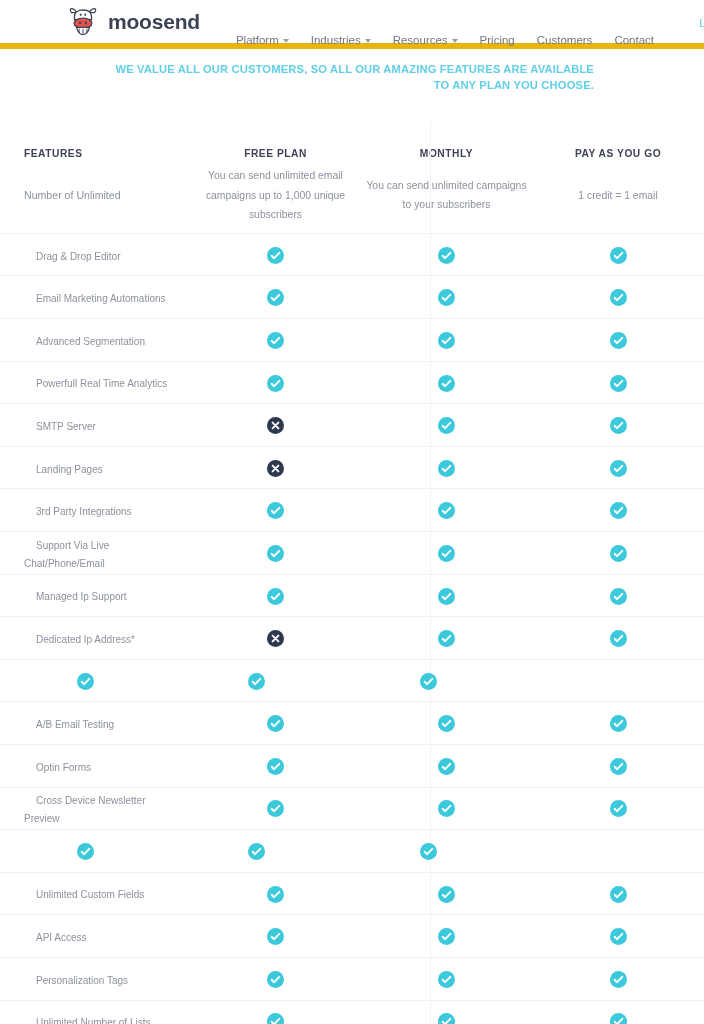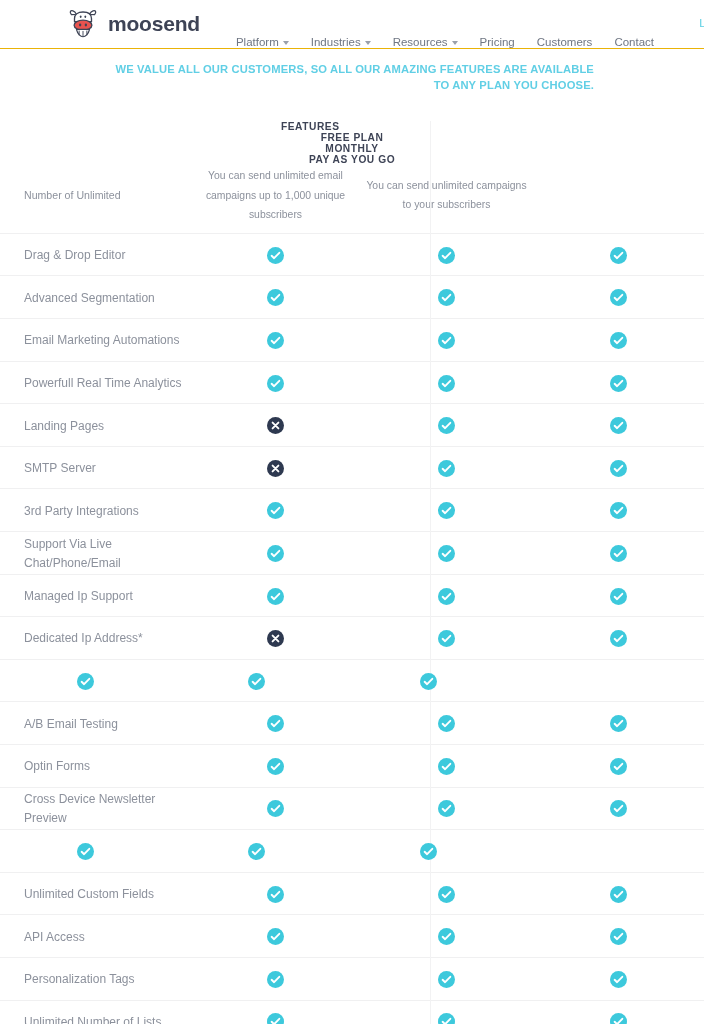--- a/index.html
+++ b/index.html
@@ -9,21 +9,21 @@
     background: #ffffff;
     font-family: "Liberation Sans", sans-serif;
     overflow: hidden;
   }
 
   
   .site-header {
     position: relative;
     height: 49px;
     background: #ffffff;
-    border-bottom: 1px solid #eab308;
+    border-bottom: 6px solid #eab308;
     display: flex;
     align-items: center;
     padding-left: 66px;
   }
   .brand {
     display: flex;
     align-items: center;
     gap: 8px;
     margin-right: 36px;
   }
@@ -96,22 +96,21 @@
     background: #f2f2f3;
     pointer-events: none;
   }
   .row {
     display: flex;
     align-items: center;
     width: 100%;
   }
   .row.head {
     height: 38px;
-    align-items: center;
-    flex-direction: column;
+    align-items: flex-end;
   }
   .cell-feature {
     width: 190px;
     padding-left: 24px;
     padding-right: 8px;
   }
   .cell-plan {
     width: 171px;
     text-align: center;
     padding: 0 4px;
@@ -142,23 +141,24 @@
     font-size: 10.4px;
     color: #8c919c;
     line-height: 1.55;
   }
 
   .row.feature {
     min-height: 42.6px;
     border-bottom: 1px solid #f0f0f1;
   }
   .feature-label {
-    font-size: 12px;
+    font-size: 10px;
     color: #8c919c;
     line-height: 1.42;
+    margin-left: 12px;
   }
 
   
   .mark {
     display: inline-block;
     width: 17px;
     height: 17px;
     border-radius: 50%;
     position: relative;
     vertical-align: middle;
@@ -227,63 +227,78 @@
   <div class="row intro">
     <div class="cell-feature">
       <span class="intro-label">Number of Unlimited</span>
     </div>
     <div class="cell-plan">
       <span class="intro-text">You can send unlimited email campaigns up to 1,000 unique subscribers</span>
     </div>
     <div class="cell-plan monthly">
       <span class="intro-text">You can send unlimited campaigns to your subscribers</span>
     </div>
+    <div class="cell-plan payg">
+      <span class="intro-text">1 credit = 1 email</span>
+    </div>
   </div>
 
   <div id="rows-container">
       <div class="row feature">
         <div class="cell-feature"><span class="feature-label">Drag &amp; Drop Editor</span></div>
         <div class="cell-plan"><span class="mark yes"><svg width="17" height="17" viewBox="0 0 17 17">
               <path d="M4.6 8.8 L7.1 11.2 L12.3 5.8" fill="none" stroke="#ffffff" stroke-width="1.9" stroke-linecap="round" stroke-linejoin="round"></path>
             </svg></span></div>
         <div class="cell-plan monthly"><span class="mark yes"><svg width="17" height="17" viewBox="0 0 17 17">
               <path d="M4.6 8.8 L7.1 11.2 L12.3 5.8" fill="none" stroke="#ffffff" stroke-width="1.9" stroke-linecap="round" stroke-linejoin="round"></path>
             </svg></span></div>
         <div class="cell-plan payg"><span class="mark yes"><svg width="17" height="17" viewBox="0 0 17 17">
               <path d="M4.6 8.8 L7.1 11.2 L12.3 5.8" fill="none" stroke="#ffffff" stroke-width="1.9" stroke-linecap="round" stroke-linejoin="round"></path>
             </svg></span></div>
       </div>
       <div class="row feature">
+        <div class="cell-feature"><span class="feature-label">Email Marketing Automations</span></div>
+        <div class="cell-plan"><span class="mark yes"><svg width="17" height="17" viewBox="0 0 17 17">
+              <path d="M4.6 8.8 L7.1 11.2 L12.3 5.8" fill="none" stroke="#ffffff" stroke-width="1.9" stroke-linecap="round" stroke-linejoin="round"></path>
+            </svg></span></div>
+        <div class="cell-plan monthly"><span class="mark yes"><svg width="17" height="17" viewBox="0 0 17 17">
+              <path d="M4.6 8.8 L7.1 11.2 L12.3 5.8" fill="none" stroke="#ffffff" stroke-width="1.9" stroke-linecap="round" stroke-linejoin="round"></path>
+            </svg></span></div>
+        <div class="cell-plan payg"><span class="mark yes"><svg width="17" height="17" viewBox="0 0 17 17">
+              <path d="M4.6 8.8 L7.1 11.2 L12.3 5.8" fill="none" stroke="#ffffff" stroke-width="1.9" stroke-linecap="round" stroke-linejoin="round"></path>
+            </svg></span></div>
+      </div>
+      <div class="row feature">
         <div class="cell-feature"><span class="feature-label">Advanced Segmentation</span></div>
         <div class="cell-plan"><span class="mark yes"><svg width="17" height="17" viewBox="0 0 17 17">
               <path d="M4.6 8.8 L7.1 11.2 L12.3 5.8" fill="none" stroke="#ffffff" stroke-width="1.9" stroke-linecap="round" stroke-linejoin="round"></path>
             </svg></span></div>
         <div class="cell-plan monthly"><span class="mark yes"><svg width="17" height="17" viewBox="0 0 17 17">
               <path d="M4.6 8.8 L7.1 11.2 L12.3 5.8" fill="none" stroke="#ffffff" stroke-width="1.9" stroke-linecap="round" stroke-linejoin="round"></path>
             </svg></span></div>
         <div class="cell-plan payg"><span class="mark yes"><svg width="17" height="17" viewBox="0 0 17 17">
               <path d="M4.6 8.8 L7.1 11.2 L12.3 5.8" fill="none" stroke="#ffffff" stroke-width="1.9" stroke-linecap="round" stroke-linejoin="round"></path>
             </svg></span></div>
       </div>
       <div class="row feature">
-        <div class="cell-feature"><span class="feature-label">Email Marketing Automations</span></div>
-        <div class="cell-plan"><span class="mark yes"><svg width="17" height="17" viewBox="0 0 17 17">
-              <path d="M4.6 8.8 L7.1 11.2 L12.3 5.8" fill="none" stroke="#ffffff" stroke-width="1.9" stroke-linecap="round" stroke-linejoin="round"></path>
-            </svg></span></div>
-        <div class="cell-plan monthly"><span class="mark yes"><svg width="17" height="17" viewBox="0 0 17 17">
-              <path d="M4.6 8.8 L7.1 11.2 L12.3 5.8" fill="none" stroke="#ffffff" stroke-width="1.9" stroke-linecap="round" stroke-linejoin="round"></path>
-            </svg></span></div>
-        <div class="cell-plan payg"><span class="mark yes"><svg width="17" height="17" viewBox="0 0 17 17">
-              <path d="M4.6 8.8 L7.1 11.2 L12.3 5.8" fill="none" stroke="#ffffff" stroke-width="1.9" stroke-linecap="round" stroke-linejoin="round"></path>
-            </svg></span></div>
-      </div>
-      <div class="row feature">
         <div class="cell-feature"><span class="feature-label">Powerfull Real Time Analytics</span></div>
         <div class="cell-plan"><span class="mark yes"><svg width="17" height="17" viewBox="0 0 17 17">
               <path d="M4.6 8.8 L7.1 11.2 L12.3 5.8" fill="none" stroke="#ffffff" stroke-width="1.9" stroke-linecap="round" stroke-linejoin="round"></path>
+            </svg></span></div>
+        <div class="cell-plan monthly"><span class="mark yes"><svg width="17" height="17" viewBox="0 0 17 17">
+              <path d="M4.6 8.8 L7.1 11.2 L12.3 5.8" fill="none" stroke="#ffffff" stroke-width="1.9" stroke-linecap="round" stroke-linejoin="round"></path>
+            </svg></span></div>
+        <div class="cell-plan payg"><span class="mark yes"><svg width="17" height="17" viewBox="0 0 17 17">
+              <path d="M4.6 8.8 L7.1 11.2 L12.3 5.8" fill="none" stroke="#ffffff" stroke-width="1.9" stroke-linecap="round" stroke-linejoin="round"></path>
+            </svg></span></div>
+      </div>
+      <div class="row feature">
+        <div class="cell-feature"><span class="feature-label">SMTP Server</span></div>
+        <div class="cell-plan"><span class="mark no"><svg width="17" height="17" viewBox="0 0 17 17">
+              <path d="M5.6 5.6 L11.4 11.4 M11.4 5.6 L5.6 11.4" fill="none" stroke="#ffffff" stroke-width="1.9" stroke-linecap="round"></path>
             </svg></span></div>
         <div class="cell-plan monthly"><span class="mark yes"><svg width="17" height="17" viewBox="0 0 17 17">
               <path d="M4.6 8.8 L7.1 11.2 L12.3 5.8" fill="none" stroke="#ffffff" stroke-width="1.9" stroke-linecap="round" stroke-linejoin="round"></path>
             </svg></span></div>
         <div class="cell-plan payg"><span class="mark yes"><svg width="17" height="17" viewBox="0 0 17 17">
               <path d="M4.6 8.8 L7.1 11.2 L12.3 5.8" fill="none" stroke="#ffffff" stroke-width="1.9" stroke-linecap="round" stroke-linejoin="round"></path>
             </svg></span></div>
       </div>
       <div class="row feature">
         <div class="cell-feature"><span class="feature-label">Landing Pages</span></div>
@@ -291,32 +306,20 @@
               <path d="M5.6 5.6 L11.4 11.4 M11.4 5.6 L5.6 11.4" fill="none" stroke="#ffffff" stroke-width="1.9" stroke-linecap="round"></path>
             </svg></span></div>
         <div class="cell-plan monthly"><span class="mark yes"><svg width="17" height="17" viewBox="0 0 17 17">
               <path d="M4.6 8.8 L7.1 11.2 L12.3 5.8" fill="none" stroke="#ffffff" stroke-width="1.9" stroke-linecap="round" stroke-linejoin="round"></path>
             </svg></span></div>
         <div class="cell-plan payg"><span class="mark yes"><svg width="17" height="17" viewBox="0 0 17 17">
               <path d="M4.6 8.8 L7.1 11.2 L12.3 5.8" fill="none" stroke="#ffffff" stroke-width="1.9" stroke-linecap="round" stroke-linejoin="round"></path>
             </svg></span></div>
       </div>
       <div class="row feature">
-        <div class="cell-feature"><span class="feature-label">SMTP Server</span></div>
-        <div class="cell-plan"><span class="mark no"><svg width="17" height="17" viewBox="0 0 17 17">
-              <path d="M5.6 5.6 L11.4 11.4 M11.4 5.6 L5.6 11.4" fill="none" stroke="#ffffff" stroke-width="1.9" stroke-linecap="round"></path>
-            </svg></span></div>
-        <div class="cell-plan monthly"><span class="mark yes"><svg width="17" height="17" viewBox="0 0 17 17">
-              <path d="M4.6 8.8 L7.1 11.2 L12.3 5.8" fill="none" stroke="#ffffff" stroke-width="1.9" stroke-linecap="round" stroke-linejoin="round"></path>
-            </svg></span></div>
-        <div class="cell-plan payg"><span class="mark yes"><svg width="17" height="17" viewBox="0 0 17 17">
-              <path d="M4.6 8.8 L7.1 11.2 L12.3 5.8" fill="none" stroke="#ffffff" stroke-width="1.9" stroke-linecap="round" stroke-linejoin="round"></path>
-            </svg></span></div>
-      </div>
-      <div class="row feature">
         <div class="cell-feature"><span class="feature-label">3rd Party Integrations</span></div>
         <div class="cell-plan"><span class="mark yes"><svg width="17" height="17" viewBox="0 0 17 17">
               <path d="M4.6 8.8 L7.1 11.2 L12.3 5.8" fill="none" stroke="#ffffff" stroke-width="1.9" stroke-linecap="round" stroke-linejoin="round"></path>
             </svg></span></div>
         <div class="cell-plan monthly"><span class="mark yes"><svg width="17" height="17" viewBox="0 0 17 17">
               <path d="M4.6 8.8 L7.1 11.2 L12.3 5.8" fill="none" stroke="#ffffff" stroke-width="1.9" stroke-linecap="round" stroke-linejoin="round"></path>
             </svg></span></div>
         <div class="cell-plan payg"><span class="mark yes"><svg width="17" height="17" viewBox="0 0 17 17">
               <path d="M4.6 8.8 L7.1 11.2 L12.3 5.8" fill="none" stroke="#ffffff" stroke-width="1.9" stroke-linecap="round" stroke-linejoin="round"></path>
             </svg></span></div>

